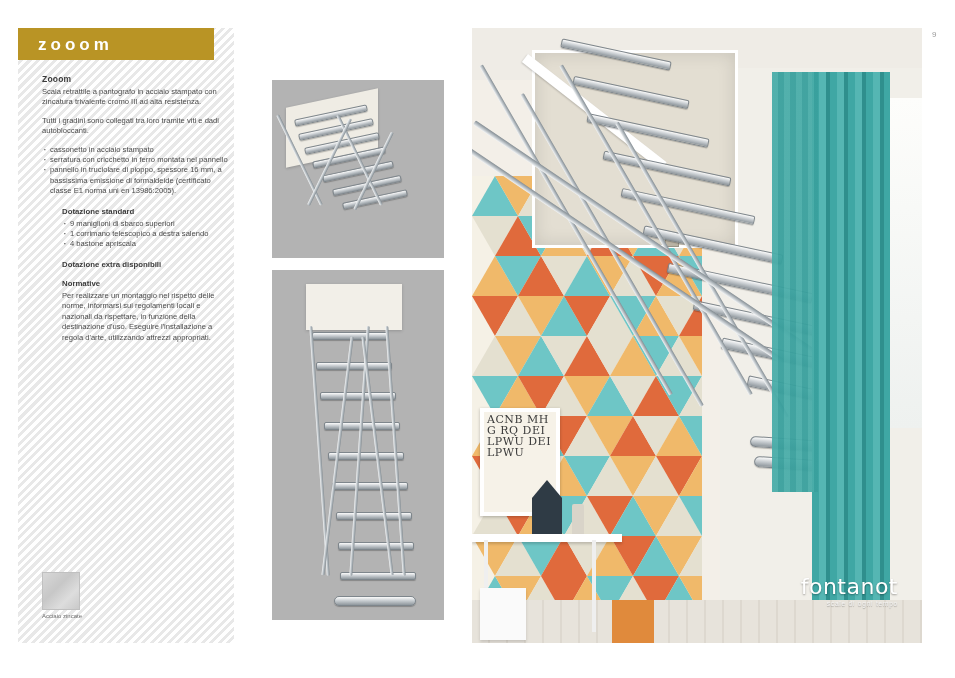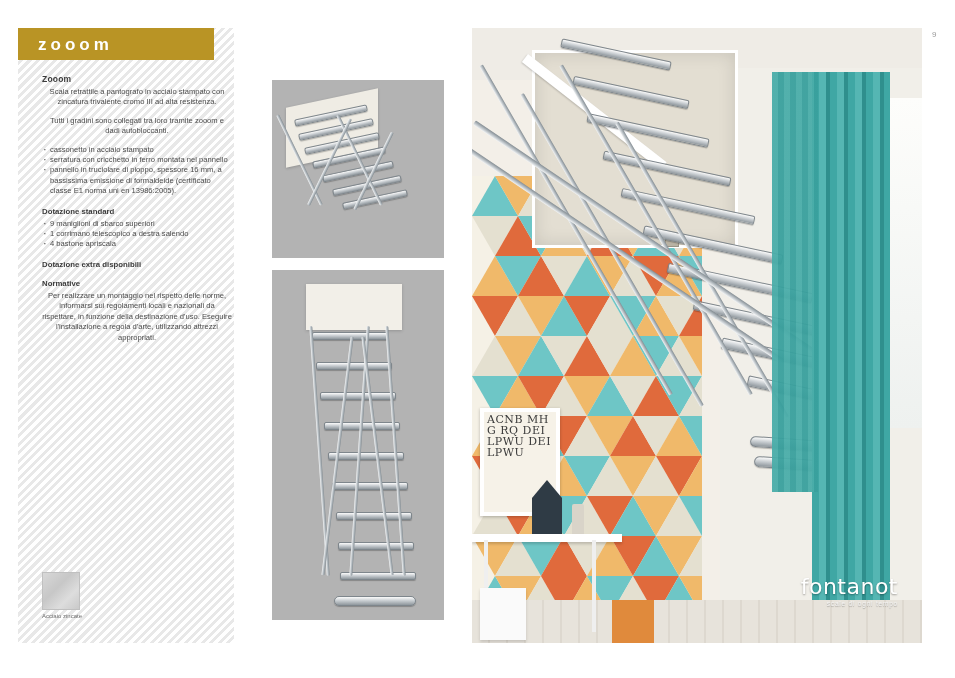--- a/index.html
+++ b/index.html
@@ -89,21 +89,20 @@
     font-weight: bold;
     color: #3c3c3c;
     margin: 0 0 3px 0;
     letter-spacing: 0.2px;
   }
   .lp-para {
     font-size: 7.6px;
     line-height: 10.4px;
     margin: 0 0 8px 0;
     color: #4b4b4b;
-    text-align: center;
   }
   .lp-list {
     list-style: none;
     margin: 0 0 10px 0;
     padding: 0;
   }
   .lp-list li {
     position: relative;
     font-size: 7.6px;
     line-height: 10.4px;
@@ -115,20 +114,21 @@
     content: "\00B7";
     position: absolute;
     left: 1px;
     top: -1px;
     font-size: 11px;
     line-height: 10px;
     color: #4b4b4b;
   }
   .lp-section {
     margin-top: 10px;
+    margin-left: 20px;
   }
   .lp-section-title {
     font-size: 7.8px;
     font-weight: bold;
     color: #3c3c3c;
     margin: 0 0 3px 0;
   }
 
   
   .swatch-wrap {
@@ -441,21 +441,21 @@
     <div class="left-panel-inner"></div>
   </div>
 
   <div class="brand-bar">
     <div class="brand-text">zooom</div>
   </div>
 
   <div class="lp-content">
     <p class="lp-title">Zooom</p>
     <p class="lp-para">Scala retrattile a pantografo in acciaio stampato con zincatura trivalente cromo III ad alta resistenza.</p>
-    <p class="lp-para">Tutti i gradini sono collegati tra loro tramite zooom e dadi autobloccanti.</p>
+    <p class="lp-para">Tutti i gradini sono collegati tra loro tramite viti e dadi autobloccanti.</p>
 
     <ul class="lp-list">
       <li>cassonetto in acciaio stampato</li>
       <li>serratura con cricchetto in ferro montata nel pannello</li>
       <li>pannello in truciolare di pioppo, spessore 16 mm, a bassissima emissione di formaldeide (certificato classe E1 norma uni en 13986:2005).</li>
     </ul>
 
     <div class="lp-section">
       <p class="lp-section-title">Dotazione standard</p>
       <ul class="lp-list">

